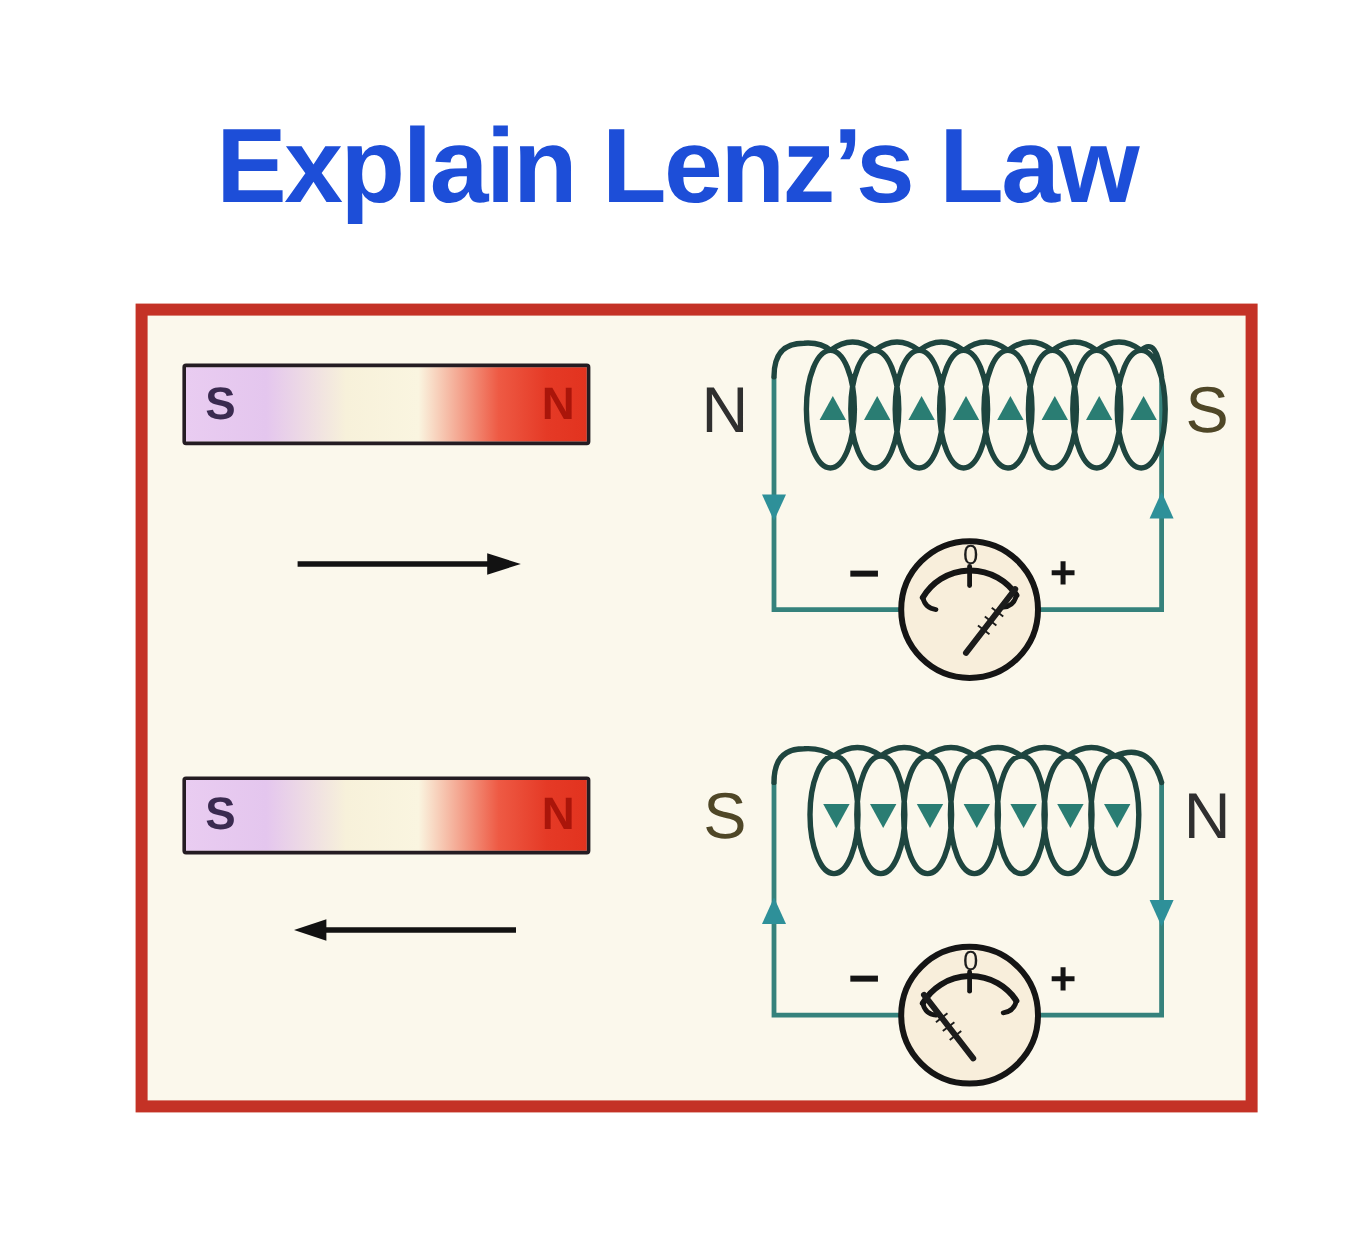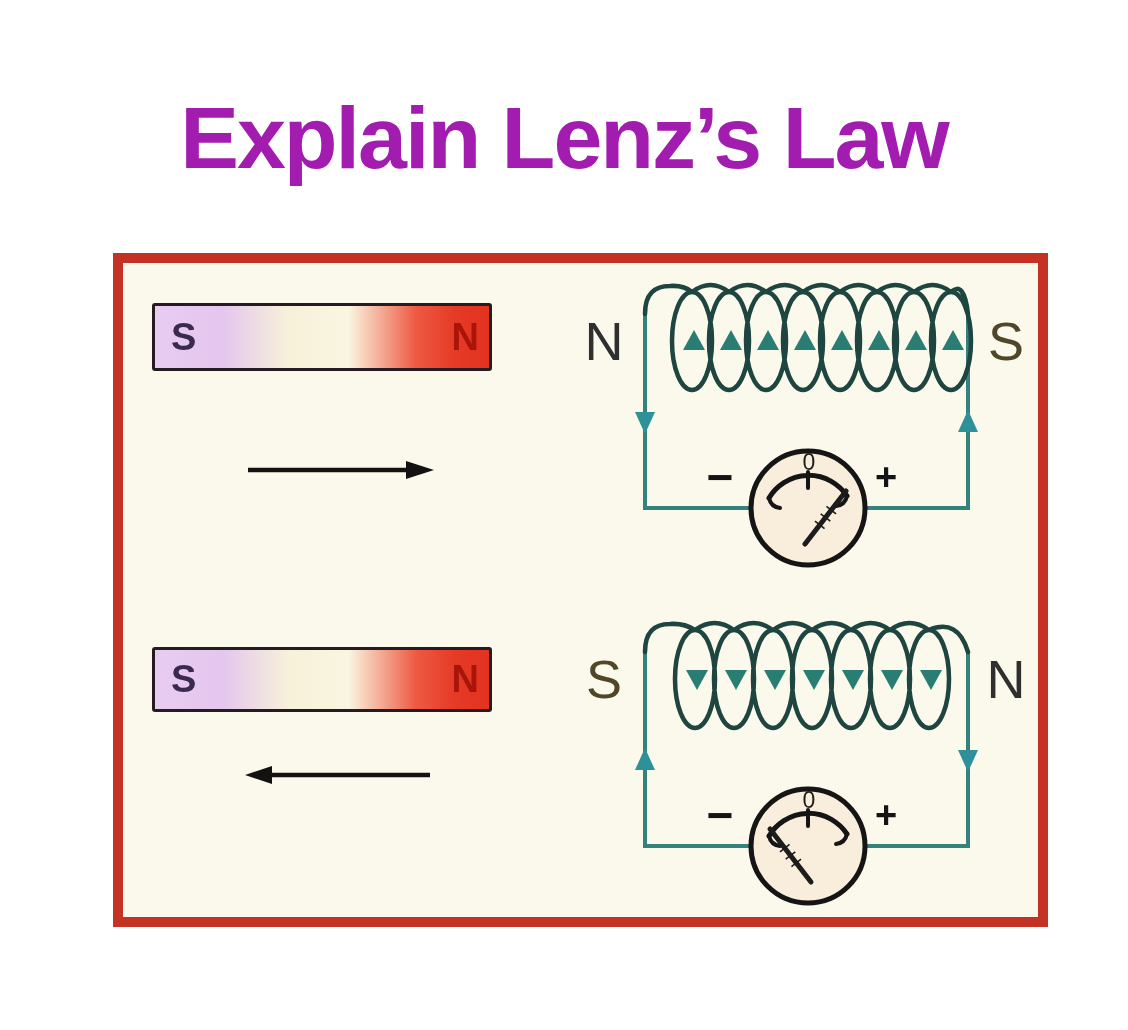--- a/index.html
+++ b/index.html
@@ -2,21 +2,21 @@
 <html><head>
 <meta charset="utf-8">
 <style>
   * { margin:0; padding:0; box-sizing:border-box; }
   html,body { background:#ffffff; }
   body { width:1128px; height:1030px; position:relative; font-family:"Liberation Sans",sans-serif; overflow:hidden; }
 
   .title {
     position:absolute; top:94px; left:0; width:100%;
     text-align:center; font-size:88px; font-weight:700;
-    color:#a21caf; letter-spacing:-2px; line-height:1.0;
+    color:#1d4ed8; letter-spacing:-2px; line-height:1.0;
   }
 
   .frame {
     position:absolute; left:113px; top:253px; width:935px; height:674px;
     border:10px solid #c43226; background:#fbf8ec;
   }
 
   .magnet {
     position:absolute; left:152px; width:340px;
     border:3px solid #241c22; border-radius:3px;

